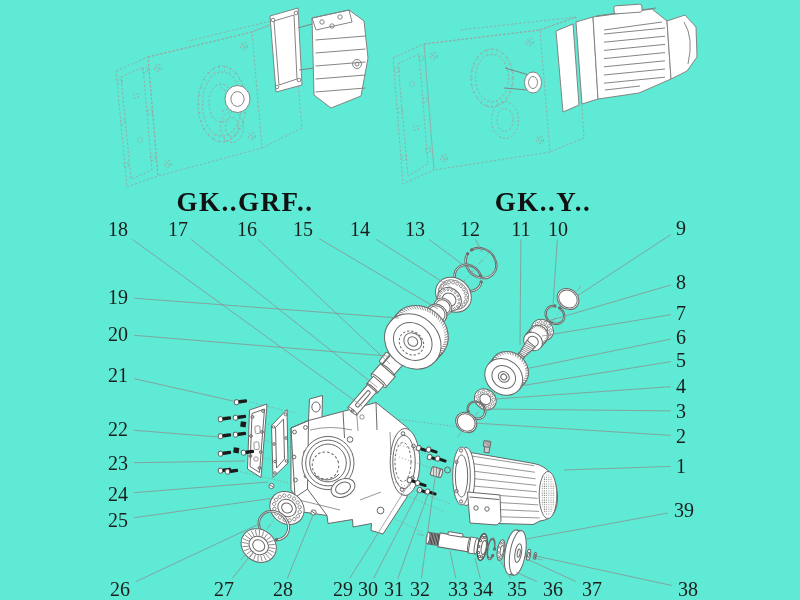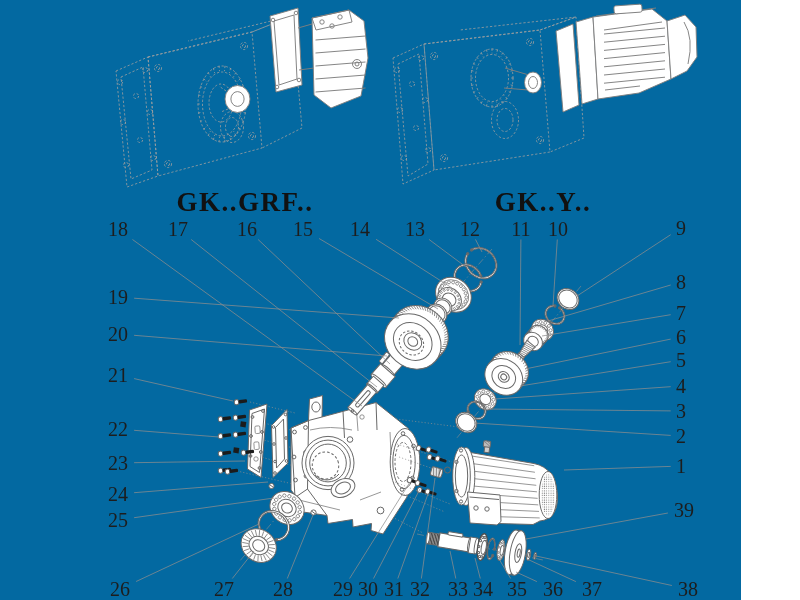--- a/index.html
+++ b/index.html
@@ -1,18 +1,18 @@
 <!DOCTYPE html>
 <html><head>
 <meta charset="utf-8">
 <style>
   html,body{margin:0;padding:0;}
   body{width:800px;height:600px;background:#ffffff;overflow:hidden;
        font-family:"Liberation Serif",serif;}
-  #stage{position:relative;width:741px;height:600px;background:#0369a1;}
+  #stage{position:relative;width:800px;height:600px;background:#5eead4;}
   svg{position:absolute;left:0;top:0;filter:blur(0.35px);}
   .ln{stroke:#686868;stroke-width:1.0;}
   .lnd{stroke:#4e4e4e;stroke-width:1.3;}
   .lnf{stroke:#747474;stroke-width:0.75;}
   .lnt{stroke:#7e7e7e;stroke-width:0.95;}
   .phl{stroke:#a0a0a0;stroke-width:0.8;stroke-dasharray:2.3 1.9;fill:none;}
   .dot{stroke:#8f8f8f;stroke-width:0.7;stroke-dasharray:1.2 2;}
   .axis{stroke:#8f8f8f;stroke-width:0.6;stroke-dasharray:7 2.5 1.5 2.5;}
   [data-name=leader-lines] line{stroke:#8d8d8d;stroke-width:0.75;}
   [data-name=callout-numbers] text{font:20px "Liberation Serif",serif;fill:#1d1d1d;

